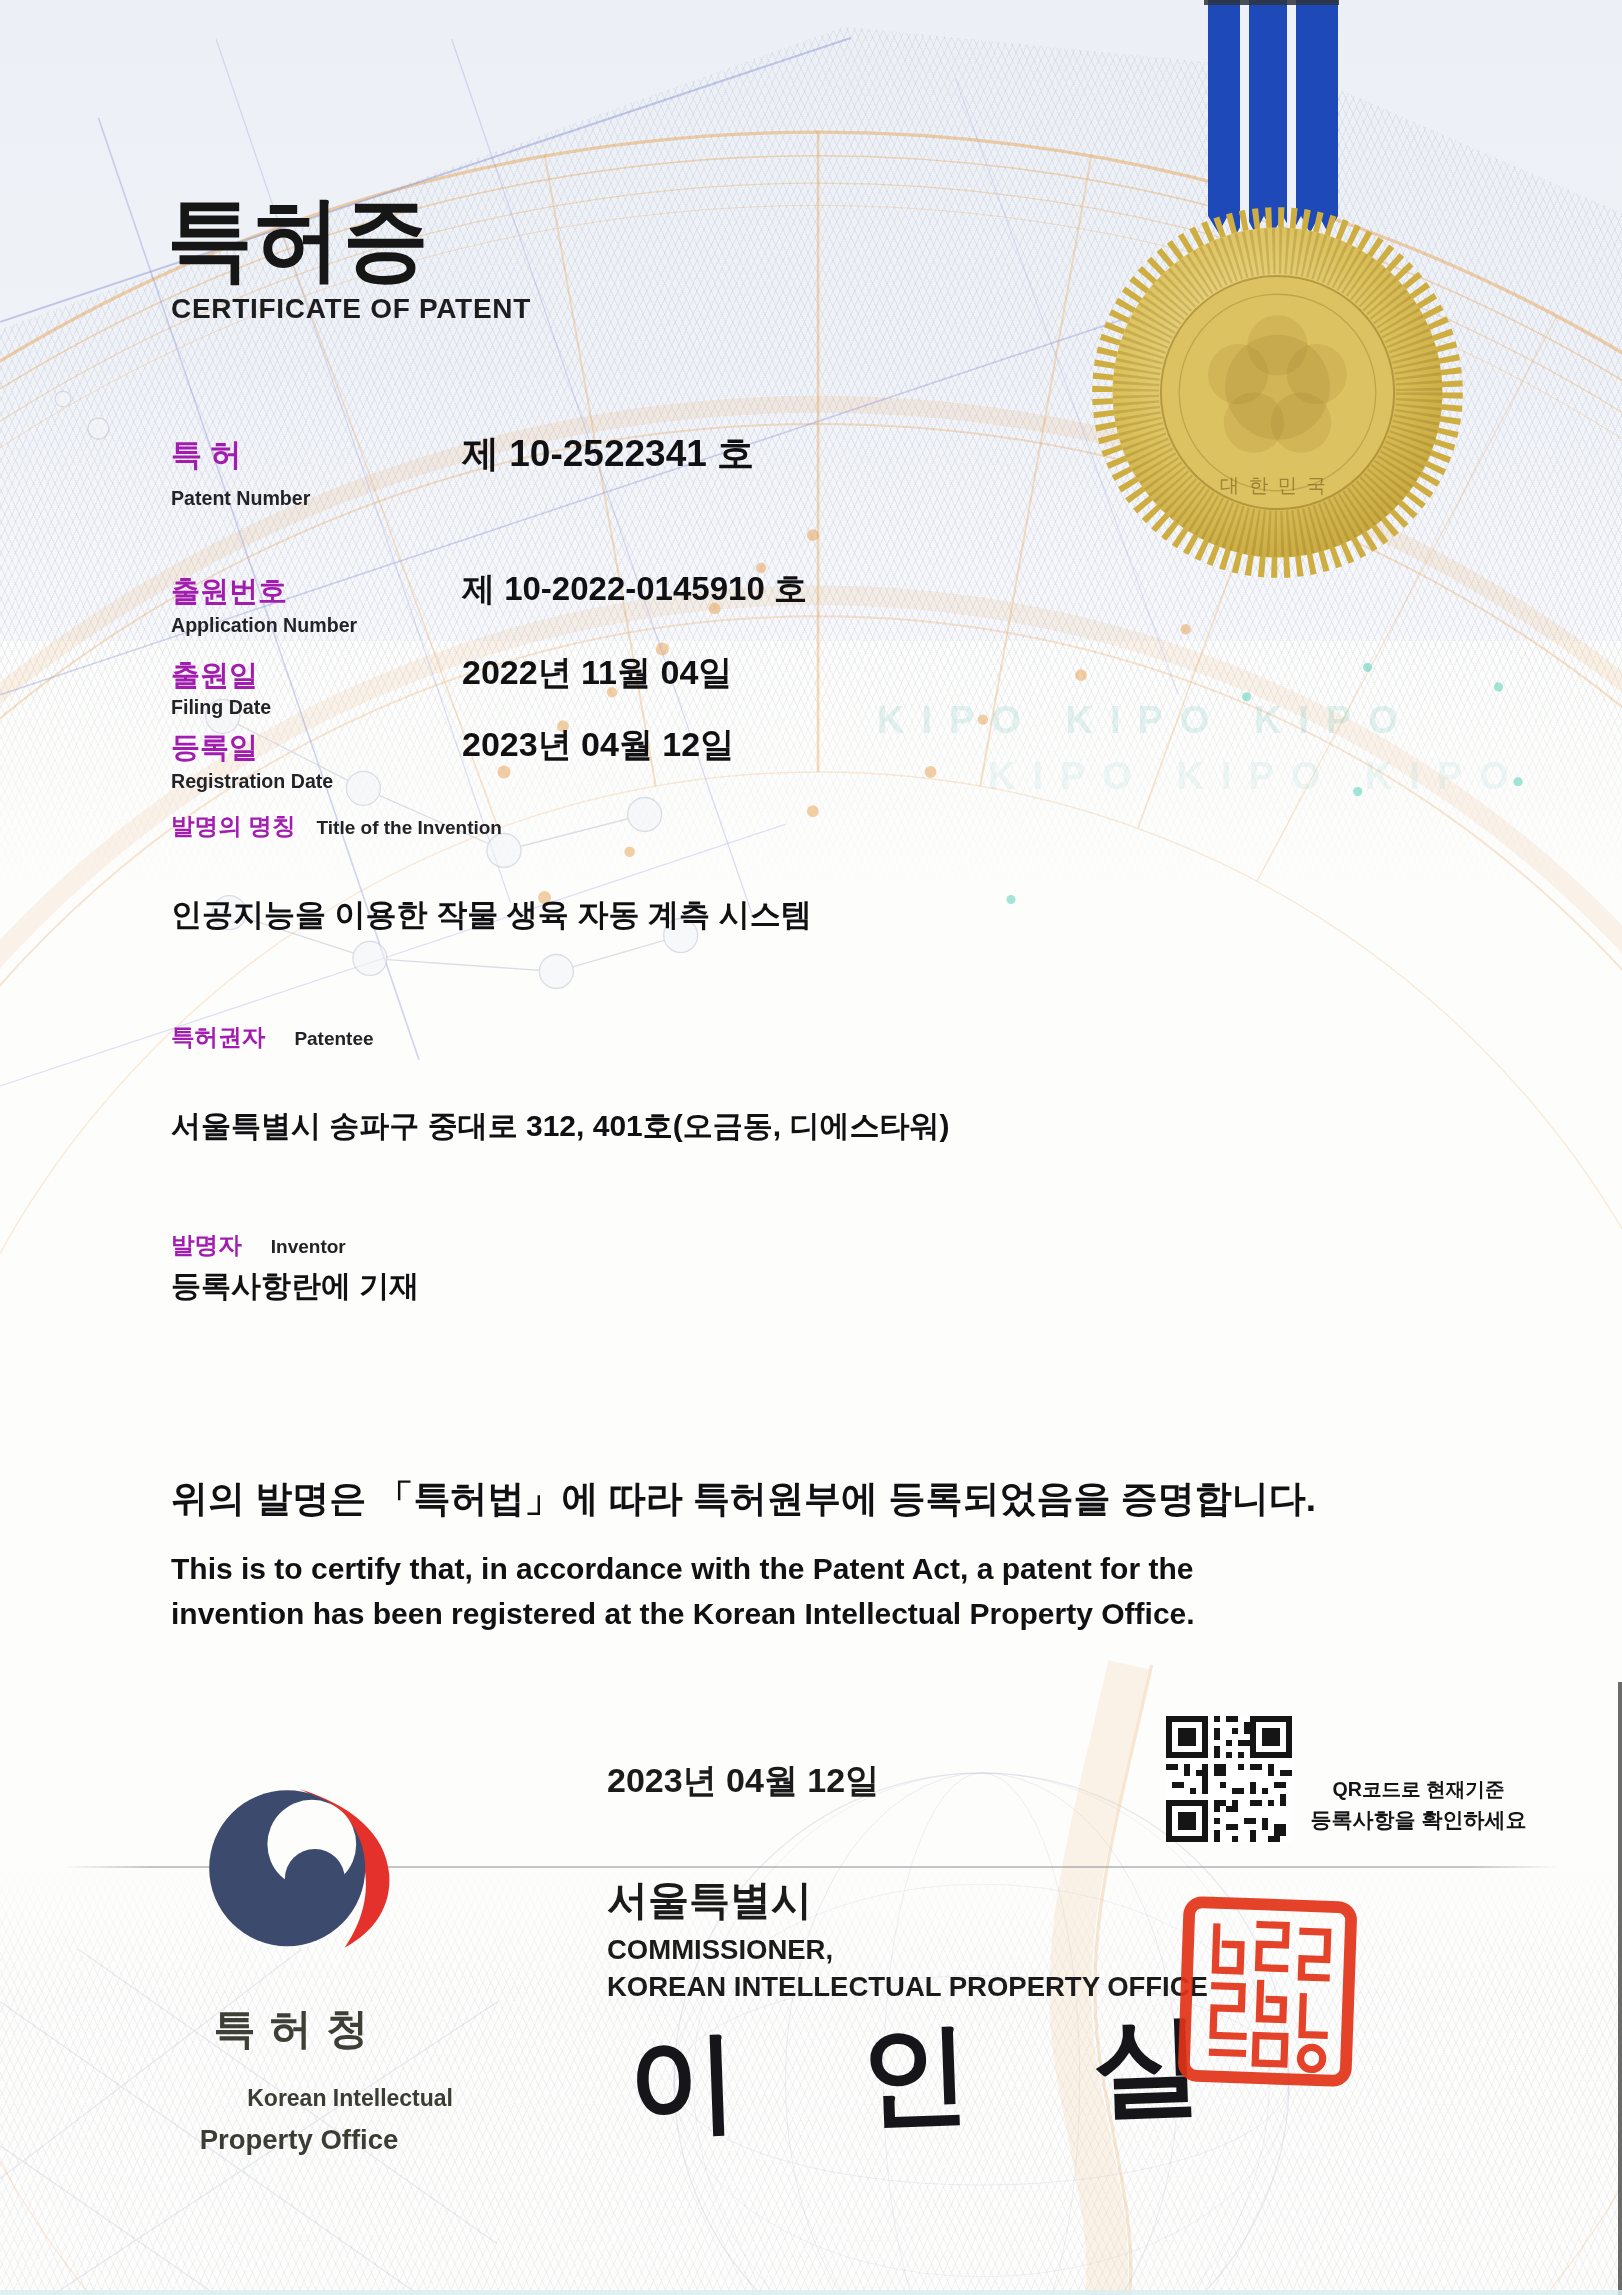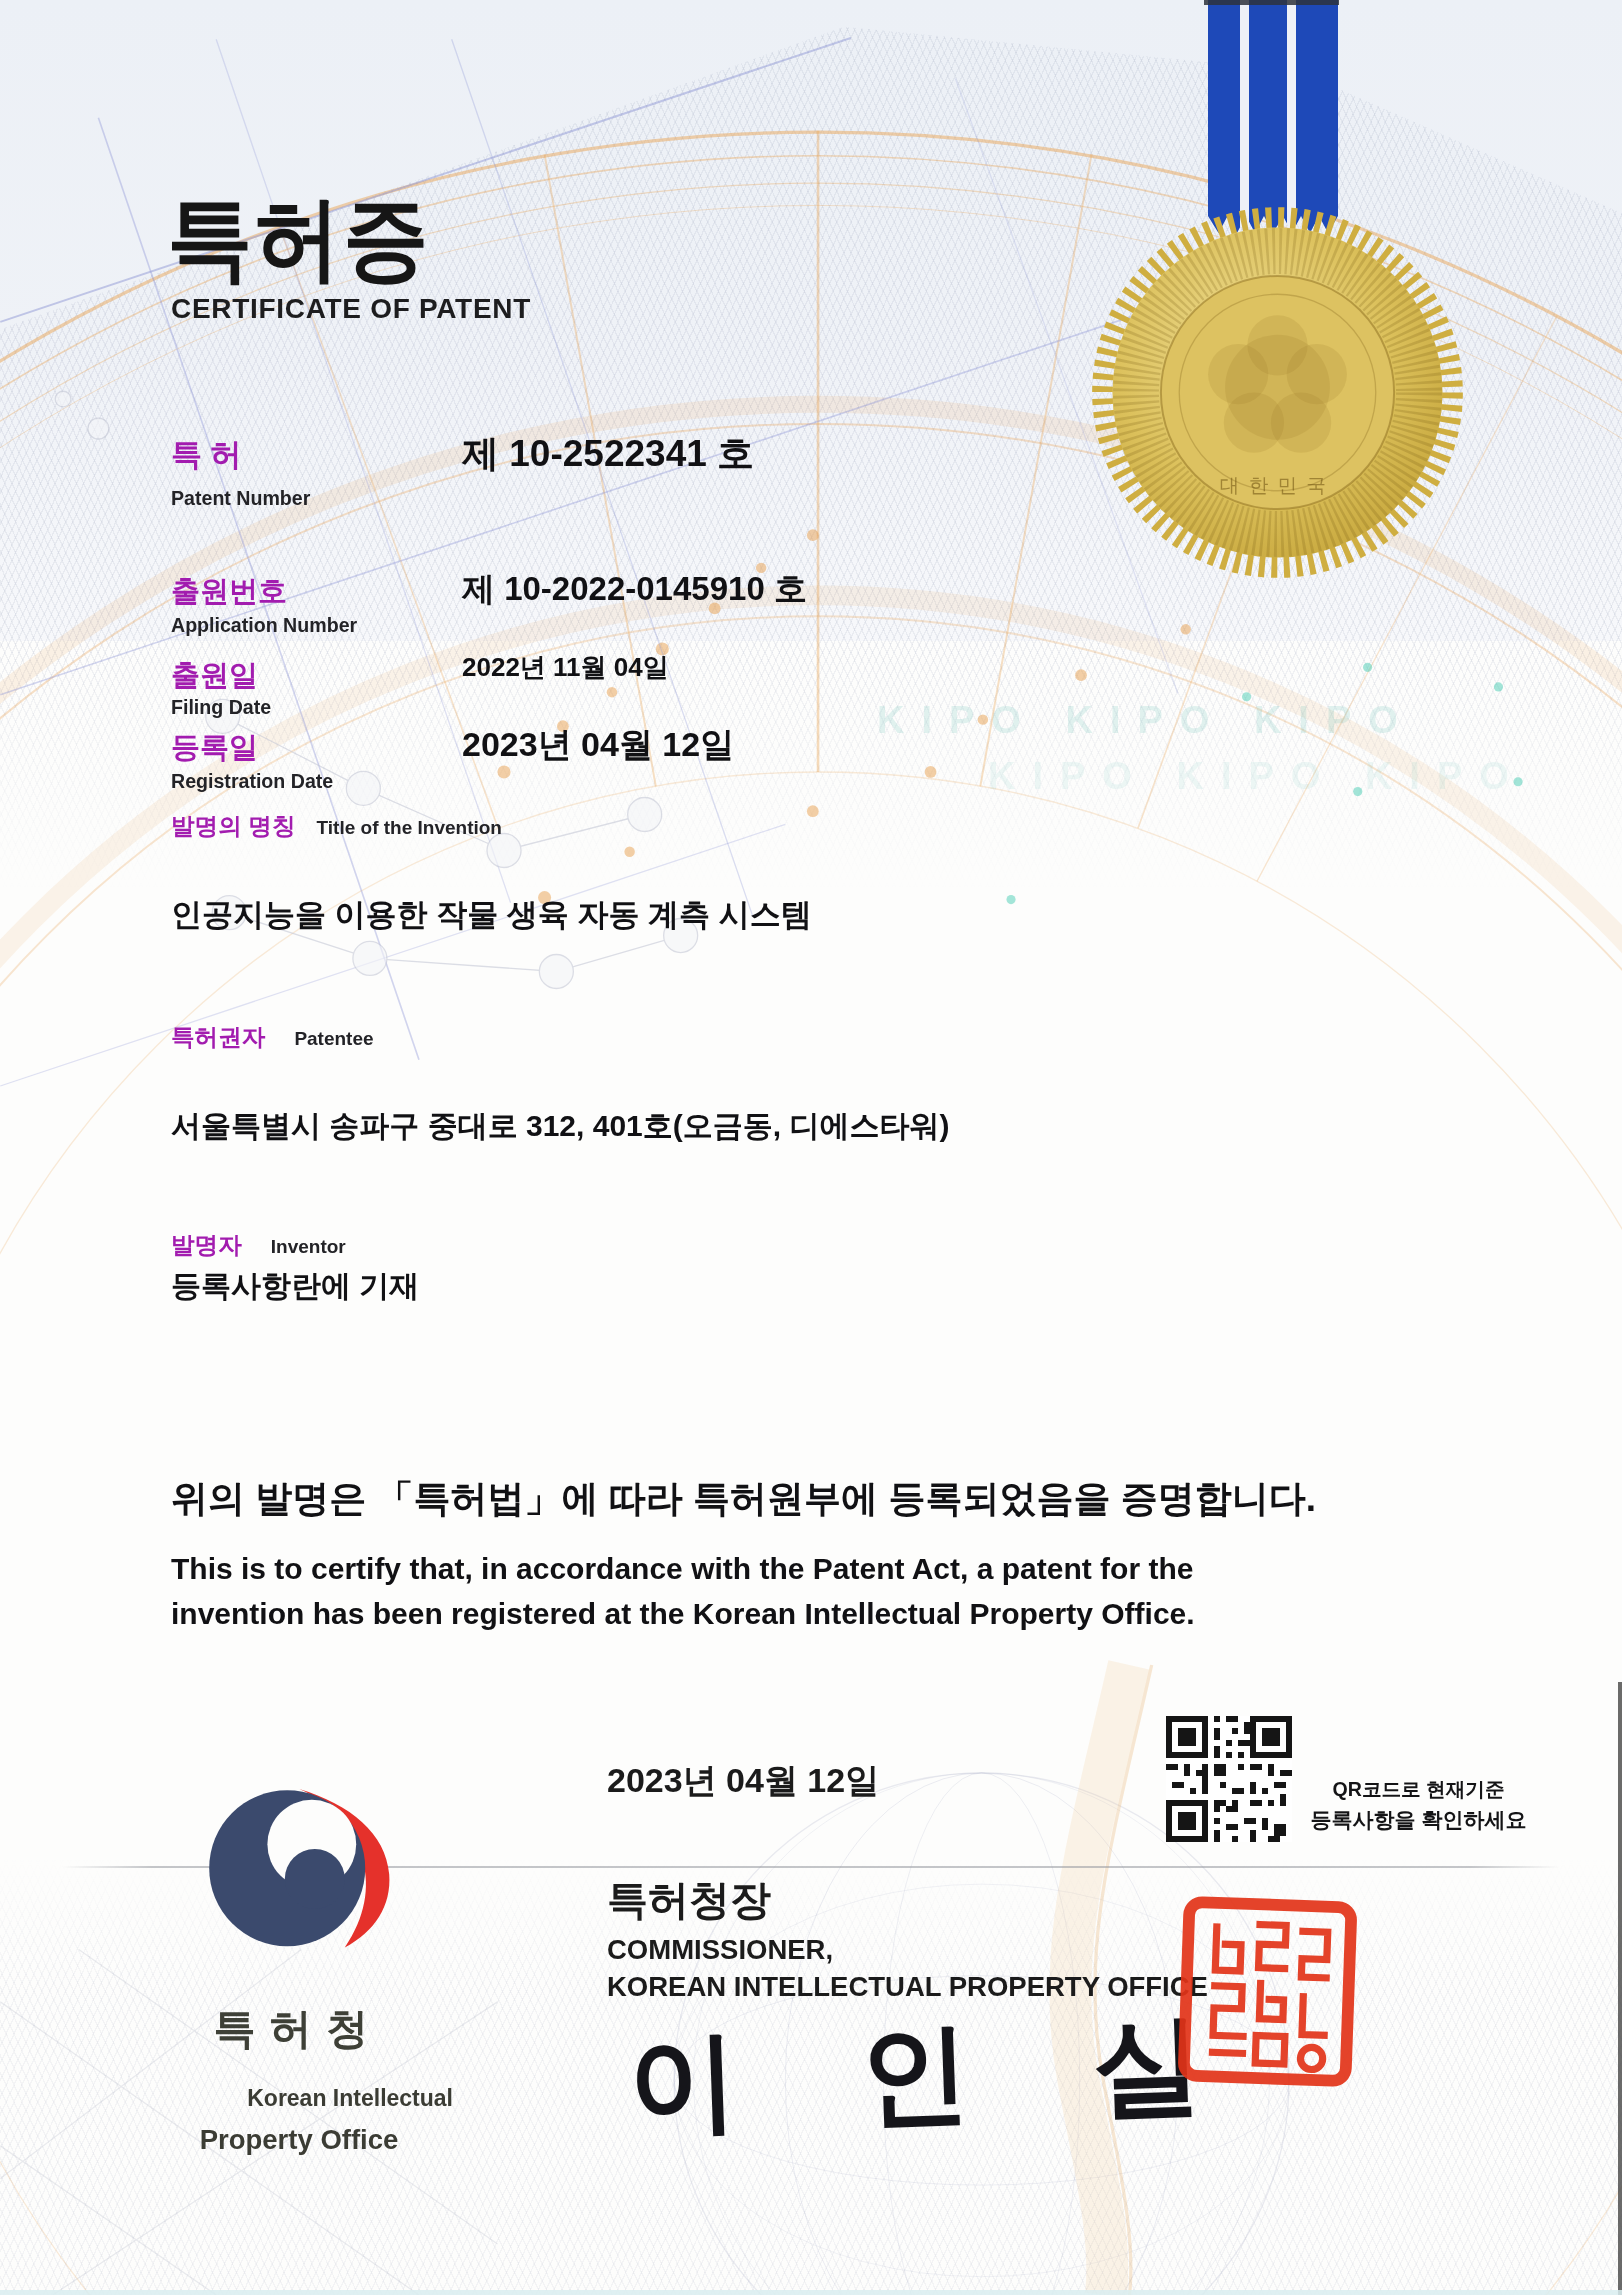--- a/index.html
+++ b/index.html
@@ -192,21 +192,21 @@
   <div class="abs lab-ko nw" style="left:171px;top:434px;font-size:31px;">특 허</div>
   <div class="abs lab-en nw" style="left:171px;top:487px;font-size:19.6px;">Patent Number</div>
   <div class="abs val nw" style="left:462px;top:429px;font-size:37px;">제 10-2522341 호</div>
 
   <div class="abs lab-ko nw" style="left:171px;top:572px;font-size:29px;">출원번호</div>
   <div class="abs lab-en nw" style="left:171px;top:614px;font-size:19.6px;">Application Number</div>
   <div class="abs val nw" style="left:462px;top:567px;font-size:33px;">제 10-2022-0145910 호</div>
 
   <div class="abs lab-ko nw" style="left:171px;top:656px;font-size:29px;">출원일</div>
   <div class="abs lab-en nw" style="left:171px;top:696px;font-size:19.6px;">Filing Date</div>
-  <div class="abs val nw" style="left:462px;top:650px;font-size:26px;">2022년 11월 04일</div>
+  <div class="abs val nw" style="left:462px;top:650px;font-size:34px;">2022년 11월 04일</div>
 
   <div class="abs lab-ko nw" style="left:171px;top:728px;font-size:29px;">등록일</div>
   <div class="abs lab-en nw" style="left:171px;top:770px;font-size:19.6px;">Registration Date</div>
   <div class="abs val nw" style="left:462px;top:722px;font-size:34px;">2023년 04월 12일</div>
 
   <div class="abs sec-label" style="left:171px;top:810px;gap:21px;">
     <span class="lab-ko nw" style="font-size:23.6px;">발명의 명칭</span>
     <span class="lab-en nw" style="font-size:19px;font-weight:600;">Title of the Invention</span>
   </div>
   <div class="abs val nw" style="left:171px;top:894px;font-size:31px;">인공지능을 이용한 작물 생육 자동 계측 시스템</div>
@@ -291,21 +291,21 @@
       <rect x="22" y="40" width="2" height="2"></rect>
         <rect x="16" y="38" width="2" height="4"></rect>
       <rect x="34" y="40" width="4" height="2"></rect>
     </g>
   </svg>
   <div class="abs qr-cap nw" style="left:1290px;top:1776px;width:257px;font-size:19.6px;">QR코드로 현재기준</div>
   <div class="abs qr-cap nw" style="left:1290px;top:1806px;width:257px;font-size:21px;">등록사항을 확인하세요</div>
 
   <div class="abs fold"></div>
 
-  <div class="abs nw" style="left:607px;top:1873px;font-size:41px;font-weight:bold;">특허청장</div>
+  <div class="abs nw" style="left:607px;top:1873px;font-size:41px;font-weight:bold;">서울특별시</div>
   <div class="abs nw b" style="left:607px;top:1934px;font-size:27.5px;">COMMISSIONER,</div>
   <div class="abs nw b" style="left:607px;top:1971px;font-size:27.5px;">KOREAN INTELLECTUAL PROPERTY OFFICE</div>
   <div class="abs sig nw" style="left:628px;top:2000px;font-size:110px;">이 인 실</div>
 
   <svg class="abs" style="left:1178px;top:1896px;transform:rotate(2deg);" width="179" height="191" viewBox="0 0 274 292">
     <g stroke="#e23418" fill="none" stroke-linecap="square" opacity=".92">
       <rect x="13" y="13" width="248" height="266" rx="20" stroke-width="18"></rect>
       <g stroke-width="11">
         <path d="M56,50 v66 h38 v-40 h-24"></path>
         <path d="M56,140 h42 v34 h-42 v42 h46"></path>

